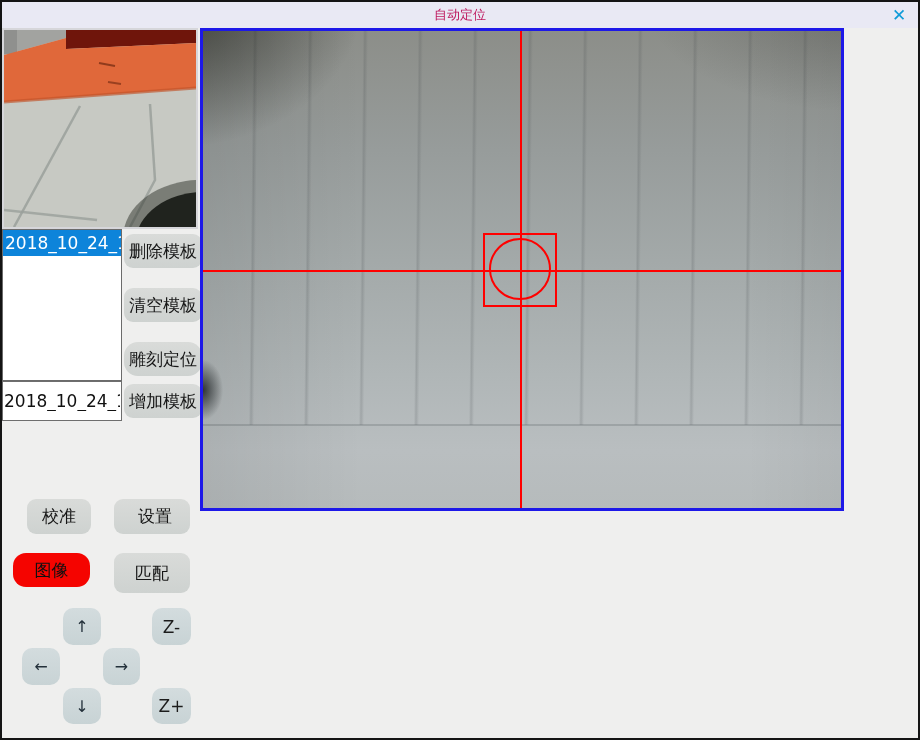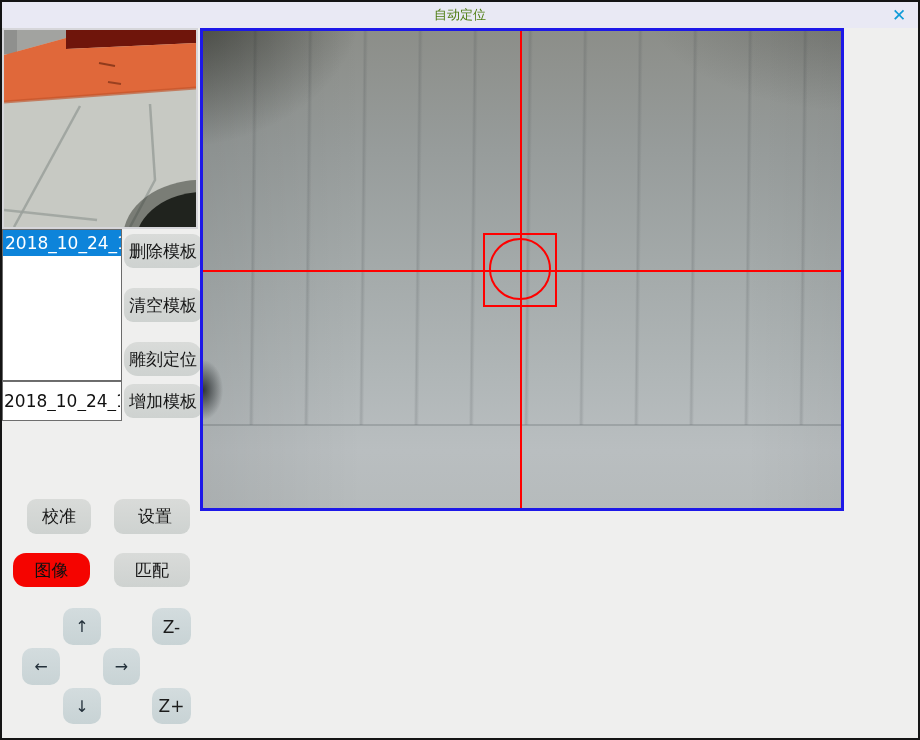--- a/index.html
+++ b/index.html
@@ -11,21 +11,21 @@
     font-family:"DejaVu Sans","Liberation Sans",sans-serif;
     overflow:hidden;
   }
   
   .titlebar{
     position:absolute;left:0;top:0;right:0;height:26px;
     background:#e9e9f4;
   }
   .titlebar .title{
     position:absolute;left:0;right:0;top:0;height:38px;
-    line-height:26px;text-align:center;font-size:13px;color:#4d7c0f;
+    line-height:26px;text-align:center;font-size:13px;color:#be185d;
   }
   .close-btn{
     position:absolute;right:6px;top:1px;width:26px;height:24px;
     display:flex;align-items:center;justify-content:center;
     font-size:17px;font-weight:bold;color:#0e9bd8;cursor:pointer;
   }
   
   .thumb{
     position:absolute;left:0;top:26px;width:196px;height:201px;
     border:2px solid #d6d6da;background:#c7c9c3;
@@ -54,21 +54,21 @@
   }
   .tmpl-btn{left:122px;width:78px;height:34px;}
   #btn-delete{top:232px;}
   #btn-clear{top:286px;}
   #btn-engrave{top:340px;border-radius:14px;}
   #btn-add{top:382px;}
   #btn-poscut{left:11px;top:444px;width:176px;height:34px;}
   #btn-calibrate{left:25px;top:497px;width:64px;height:35px;}
   #btn-settings{left:112px;top:497px;width:76px;height:35px;padding-left:6px;}
   #btn-image{left:11px;top:551px;width:77px;height:34px;background:#f50400;color:#101010;border-radius:13px;}
-  #btn-match{left:112px;top:551px;width:76px;height:34px;text-align:right;}
+  #btn-match{left:112px;top:551px;width:76px;height:40px;text-align:right;}
   .jog{
     background:linear-gradient(180deg,#d3dcde,#c8d3d5);
     border-radius:10px;font-size:16px;color:#23303a;
   }
   #jog-up{left:61px;top:606px;width:38px;height:37px;}
   #jog-zminus{left:150px;top:606px;width:39px;height:37px;font-size:17px;color:#1c1c1c;}
   #jog-left{left:20px;top:646px;width:38px;height:37px;}
   #jog-right{left:101px;top:646px;width:37px;height:37px;}
   #jog-down{left:61px;top:686px;width:38px;height:36px;}
   #jog-zplus{left:150px;top:686px;width:39px;height:36px;font-size:17px;color:#1c1c1c;}

